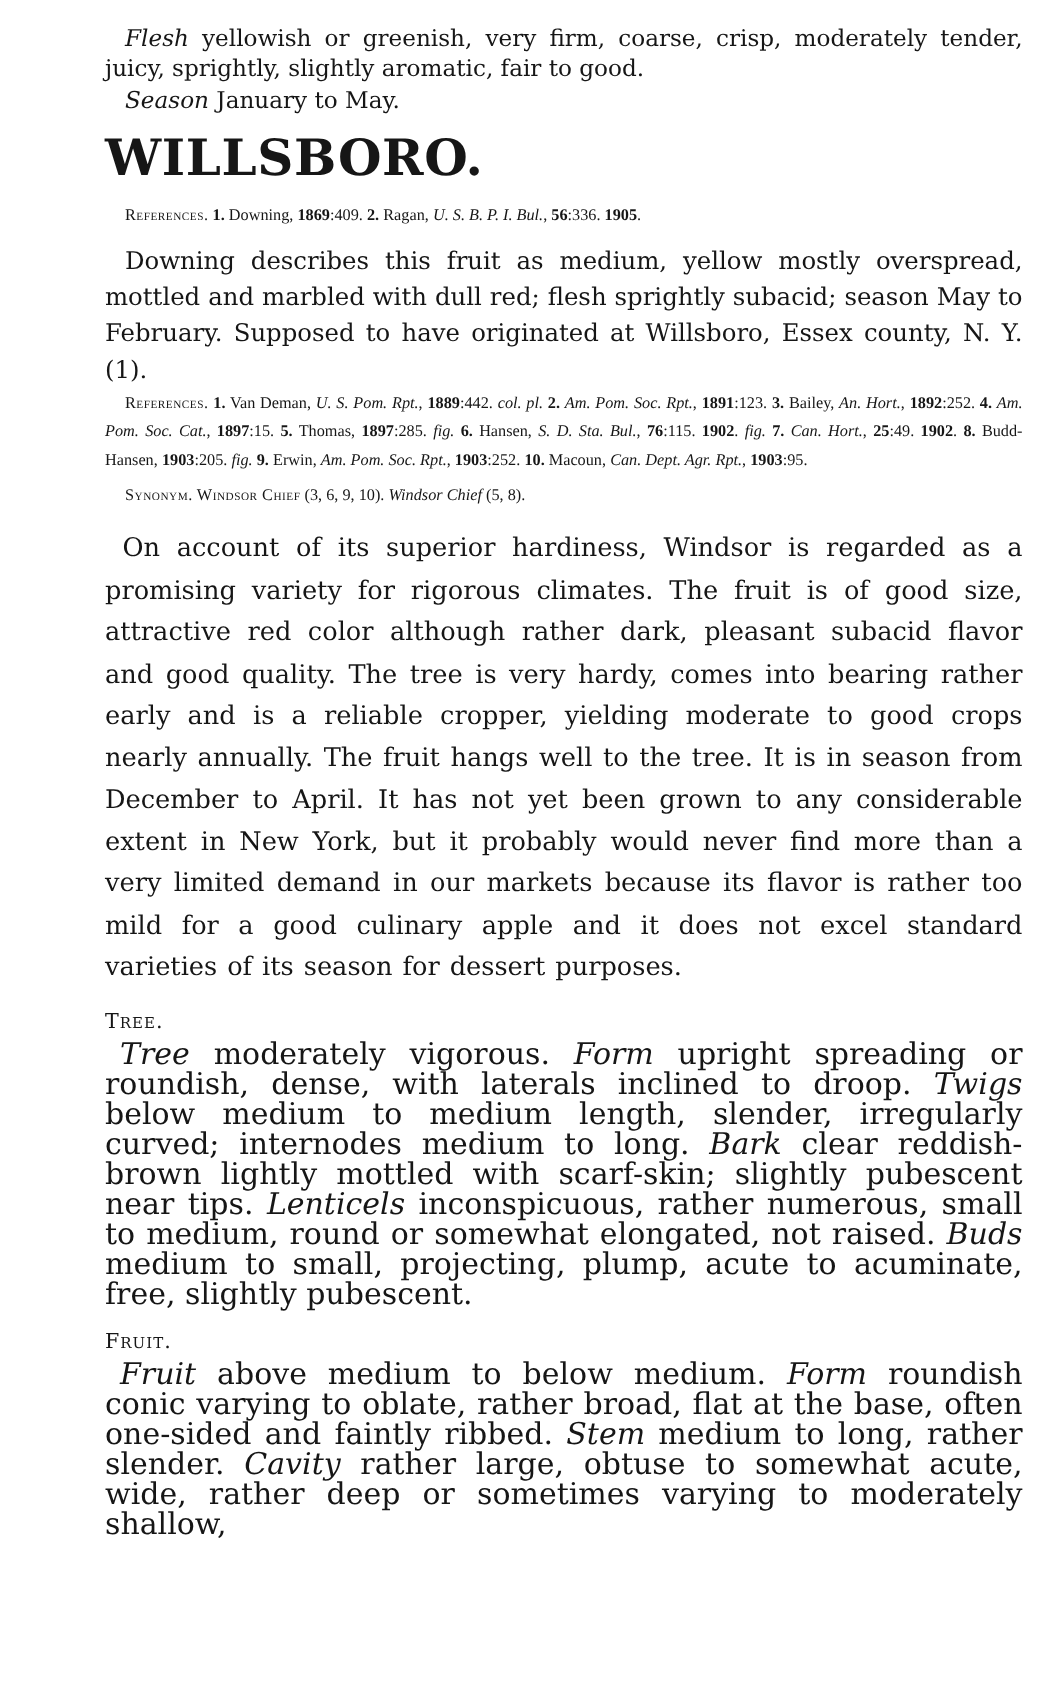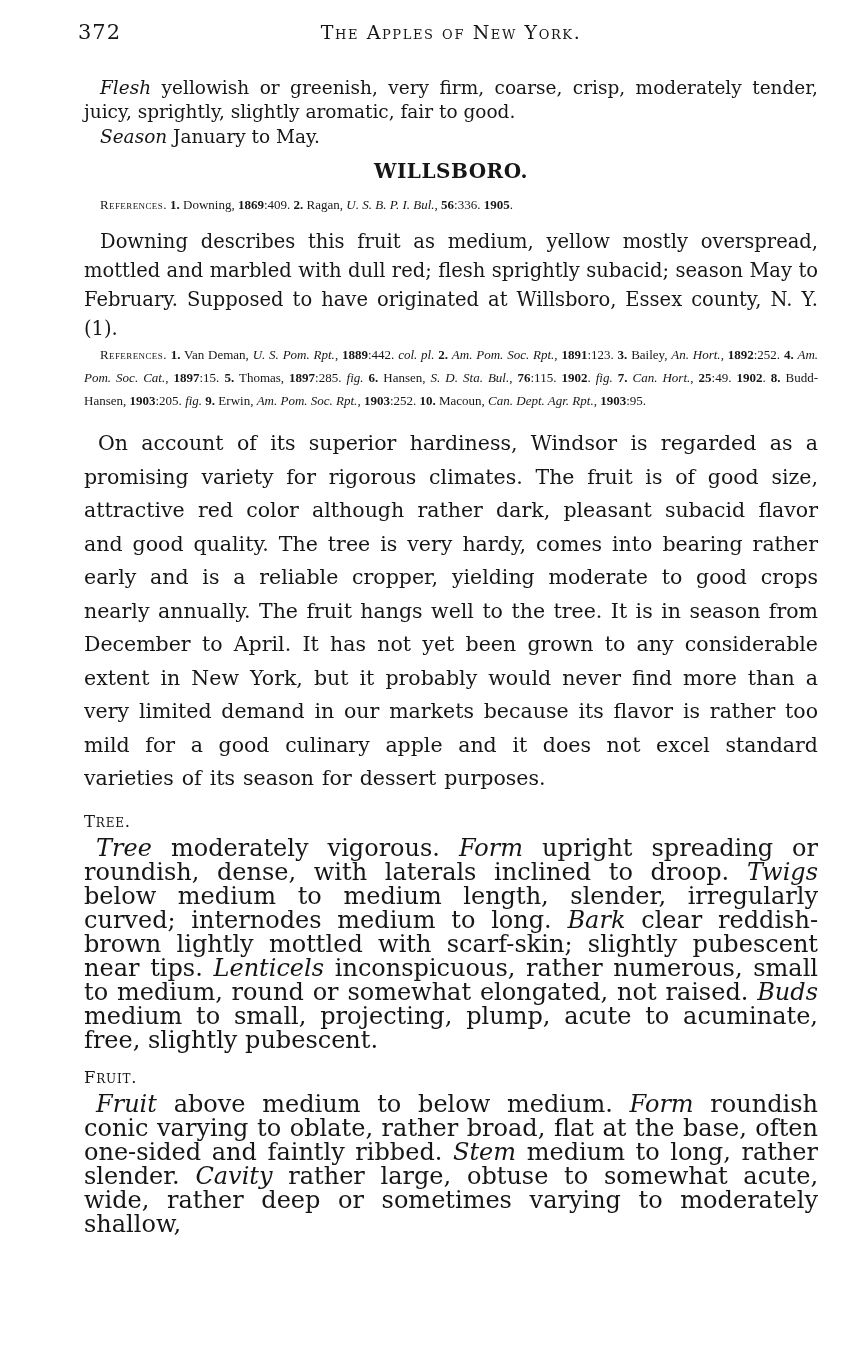--- a/index.html
+++ b/index.html
@@ -53,22 +53,21 @@
   
   .desc {
     font-size: 18.5px;
     line-height: 24px;
     text-indent: 16px;
   }
   .desc.season { margin-top: 1px; }
   
   .variety-heading {
     margin: 10px 0 10px 0;
-    text-align: center;
-    font-size: 20px;
+    font-size: 40px;
     font-weight: bold;
     letter-spacing: 0.5px;
     font-family: "DejaVu Serif", "Liberation Serif", serif;
   }
   .variety-heading.windsor { margin-top: 36px; margin-bottom: 12px; }
   
   .refs {
     font-size: 13px;
     line-height: 23px;
     text-indent: 16px;
@@ -104,38 +103,35 @@
     font-size: 24px;
     line-height: 24px;
     text-indent: 12px;
   }
 </style>
 </head>
 <body>
 
 <div class="page">
 
-  <div class="running-head">
-    <span class="page-number">372</span>
-    <span class="running-title">The Apples of New York.</span>
-  </div>
 
   <p class="desc"><span class="s-i">Flesh</span><span> yellowish or greenish, very firm, coarse, crisp, moderately tender, juicy, sprightly, slightly aromatic, fair to good.</span></p>
 
   <p class="desc season"><span class="s-i">Season</span><span> January to May.</span></p>
 
   <h1 class="variety-heading">WILLSBORO.</h1>
 
   <p class="refs"><span class="s-sc">References.</span><span> </span><span class="s-b">1.</span><span> Downing, </span><span class="s-b">1869</span><span>:409. </span><span class="s-b">2.</span><span> Ragan, </span><span class="s-i">U. S. B. P. I. Bul.</span><span>, </span><span class="s-b">56</span><span>:336. </span><span class="s-b">1905</span><span>.</span></p>
 
   <p class="body-para">Downing describes this fruit as medium, yellow mostly overspread, mottled and marbled with dull red; flesh sprightly subacid; season May to February. Supposed to have originated at Willsboro, Essex county, N. Y. (1).</p>
 
 
   <p class="refs"><span class="s-sc">References.</span><span> </span><span class="s-b">1.</span><span> Van Deman, </span><span class="s-i">U. S. Pom. Rpt.</span><span>, </span><span class="s-b">1889</span><span>:442. </span><span class="s-i">col. pl.</span><span> </span><span class="s-b">2.</span><span> </span><span class="s-i">Am. Pom. Soc. Rpt.</span><span>, </span><span class="s-b">1891</span><span>:123. </span><span class="s-b">3.</span><span> Bailey, </span><span class="s-i">An. Hort.</span><span>, </span><span class="s-b">1892</span><span>:252. </span><span class="s-b">4.</span><span> </span><span class="s-i">Am. Pom. Soc. Cat.</span><span>, </span><span class="s-b">1897</span><span>:15. </span><span class="s-b">5.</span><span> Thomas, </span><span class="s-b">1897</span><span>:285. </span><span class="s-i">fig.</span><span> </span><span class="s-b">6.</span><span> Hansen, </span><span class="s-i">S. D. Sta. Bul.</span><span>, </span><span class="s-b">76</span><span>:115. </span><span class="s-b">1902</span><span>. </span><span class="s-i">fig.</span><span> </span><span class="s-b">7.</span><span> </span><span class="s-i">Can. Hort.</span><span>, </span><span class="s-b">25</span><span>:49. </span><span class="s-b">1902</span><span>. </span><span class="s-b">8.</span><span> Budd-Hansen, </span><span class="s-b">1903</span><span>:205. </span><span class="s-i">fig.</span><span> </span><span class="s-b">9.</span><span> Erwin, </span><span class="s-i">Am. Pom. Soc. Rpt.</span><span>, </span><span class="s-b">1903</span><span>:252. </span><span class="s-b">10.</span><span> Macoun, </span><span class="s-i">Can. Dept. Agr. Rpt.</span><span>, </span><span class="s-b">1903</span><span>:95.</span></p>
 
+  <p class="refs synonym"><span class="s-sc">Synonym.</span><span> </span><span class="s-sc">Windsor Chief</span><span> (3, 6, 9, 10). </span><span class="s-i">Windsor Chief</span><span> (5, 8).</span></p>
 
   <p class="main-para">On account of its superior hardiness, Windsor is regarded as a promising variety for rigorous climates. The fruit is of good size, attractive red color although rather dark, pleasant subacid flavor and good quality. The tree is very hardy, comes into bearing rather early and is a reliable cropper, yielding moderate to good crops nearly annually. The fruit hangs well to the tree. It is in season from December to April. It has not yet been grown to any considerable extent in New York, but it probably would never find more than a very limited demand in our markets because its flavor is rather too mild for a good culinary apple and it does not excel standard varieties of its season for dessert purposes.</p>
 
   <h2 class="section-heading">Tree.</h2>
 
   <p class="detail-para"><span class="s-i">Tree</span><span> moderately vigorous. </span><span class="s-i">Form</span><span> upright spreading or roundish, dense, with laterals inclined to droop. </span><span class="s-i">Twigs</span><span> below medium to medium length, slender, irregularly curved; internodes medium to long. </span><span class="s-i">Bark</span><span> clear reddish-brown lightly mottled with scarf-skin; slightly pubescent near tips. </span><span class="s-i">Lenticels</span><span> inconspicuous, rather numerous, small to medium, round or somewhat elongated, not raised. </span><span class="s-i">Buds</span><span> medium to small, projecting, plump, acute to acuminate, free, slightly pubescent.</span></p>
 
   <h2 class="section-heading">Fruit.</h2>
 
   <p class="detail-para"><span class="s-i">Fruit</span><span> above medium to below medium. </span><span class="s-i">Form</span><span> roundish conic varying to oblate, rather broad, flat at the base, often one-sided and faintly ribbed. </span><span class="s-i">Stem</span><span> medium to long, rather slender. </span><span class="s-i">Cavity</span><span> rather large, obtuse to somewhat acute, wide, rather deep or sometimes varying to moderately shallow,</span></p>

